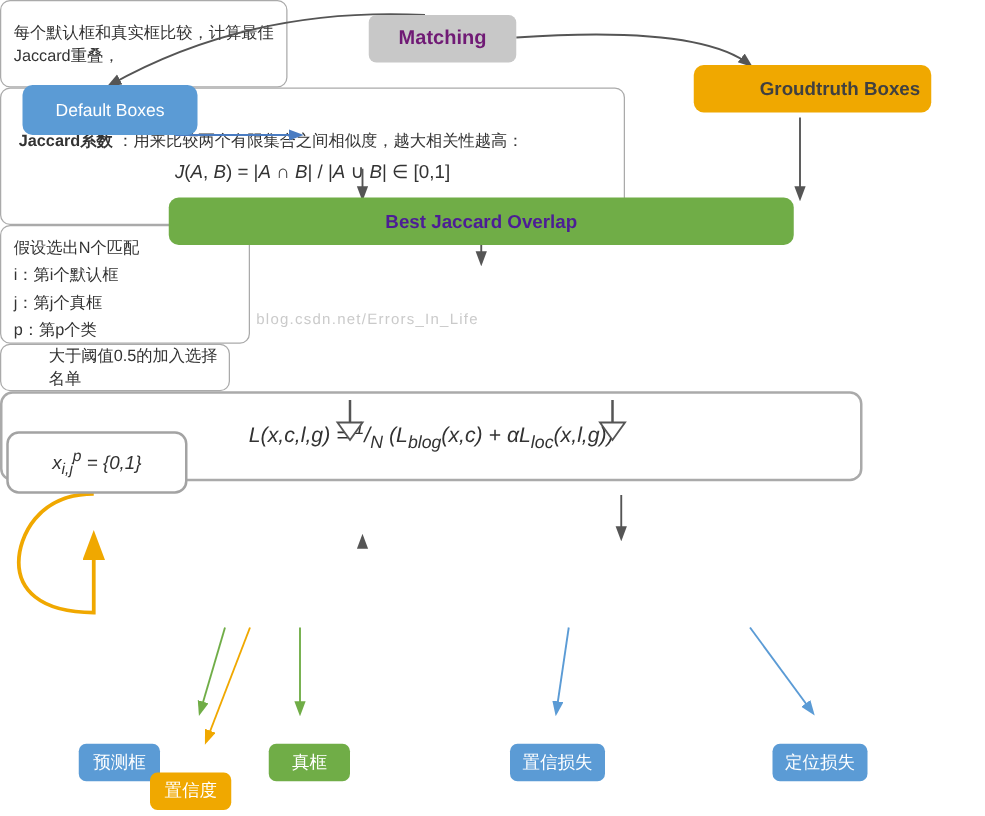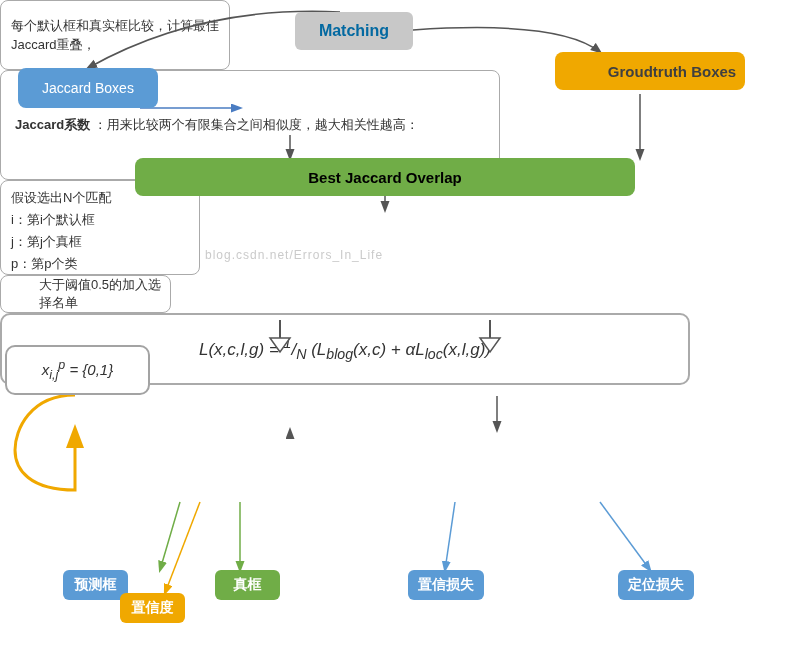--- a/index.html
+++ b/index.html
@@ -27,21 +27,21 @@
       font-size: 14px;
       font-weight: normal;
     }
     .matching-box {
       top: 12px; left: 295px;
       width: 118px; height: 38px;
       background: #c8c8c8;
       border-radius: 6px;
       font-size: 16px;
       font-weight: bold;
-      color: #0369a1;
+      color: #701a75;
     }
     .default-boxes {
       top: 68px; left: 18px;
       width: 140px; height: 40px;
       background: #5b9bd5;
       border-radius: 8px;
       color: white;
       font-size: 14px;
     }
     .groundtruth-boxes {
@@ -66,21 +66,21 @@
       line-height: 1.5;
       display: flex;
       align-items: center;
       justify-content: center;
     }
     .best-jaccard {
       top: 158px; left: 135px;
       width: 500px; height: 38px;
       background: #70ad47;
       border-radius: 8px;
-      color: #000000;
+      color: #4c1d95;
       font-size: 15px;
       font-weight: bold;
     }
     .jaccard-info {
       top: 210px; left: 135px;
       width: 500px; height: 110px;
       background: white;
       border: 1.5px solid #aaa;
       border-radius: 8px;
       padding: 10px 14px;
@@ -102,21 +102,21 @@
       background: white;
       border: 1.5px solid #aaa;
       border-radius: 8px;
       padding: 6px 10px;
       font-size: 13px;
       color: #333;
       line-height: 1.7;
     }
     .threshold-box {
       top: 358px; left: 410px;
-      width: 171px; height: 38px;
+      width: 184px; height: 38px;
       background: white;
       border: 1.5px solid #aaa;
       border-radius: 8px;
       font-size: 13px;
       color: #333;
       display: flex;
       align-items: center;
       justify-content: center;
       padding-left: 38px;
     }
@@ -143,24 +143,25 @@
       justify-content: center;
       font-size: 18px;
       color: #333;
     }
     
     .label-box {
       position: absolute;
       border-radius: 6px;
       color: white;
       font-size: 14px;
-      font-weight: bold;
+      font-weight: normal;
       padding: 6px 10px;
       text-align: center;
       min-width: 65px;
+      margin-top: 25px;
     }
     .pred-frame { top: 570px; left: 63px; background: #5b9bd5; }
     .confidence { top: 593px; left: 120px; background: #f0a800; }
     .true-frame { top: 570px; left: 215px; background: #70ad47; }
     .conf-loss  { top: 570px; left: 408px; background: #5b9bd5; }
     .loc-loss   { top: 570px; left: 618px; background: #5b9bd5; }
 
     
     .arrows-svg {
       position: absolute;
@@ -236,39 +237,42 @@
     <path d="M600,502 L650,570" stroke="#5b9bd5" stroke-width="1.5" fill="none" marker-end="url(#arrowCyan)"></path>
 
     <path d="M75,395 C30,395 15,430 15,450 C15,470 30,490 75,490 L75,430" stroke="#f0a800" stroke-width="3" fill="none" marker-end="url(#arrowOrange)"></path>
   </svg>
 
   <div class="box matching-box">
     <span>Matching</span>
   </div>
 
   <div class="box default-boxes">
-    <span>Jaccard Boxes</span>
+    <span>Default Boxes</span>
   </div>
 
   <div class="box groundtruth-boxes">
     <span>Groudtruth Boxes</span>
   </div>
 
   <div class="desc-box">
     <span>每个默认框和真实框比较，计算最佳Jaccard重叠，</span>
   </div>
 
   <div class="box best-jaccard">
     <span>Best Jaccard Overlap</span>
   </div>
 
   <div class="jaccard-info">
     <div>
       <span class="bold">Jaccard系数</span>
       <span>：用来比较两个有限集合之间相似度，越大相关性越高：</span>
+    </div>
+    <div class="jaccard-formula">
+      <i>J</i>(<i>A</i>, <i>B</i>) = |<i>A</i> ∩ <i>B</i>| / |<i>A</i> ∪ <i>B</i>| ∈ [0,1]
     </div>
   </div>
 
   <div class="watermark">
     <span>blog.csdn.net/Errors_In_Life</span>
   </div>
 
   <div class="box xij-box">
     <span style="font-style:italic; font-size:15px;">
       <i>x</i><sub><i>i,j</i></sub><sup><i>p</i></sup> = {0,1}

